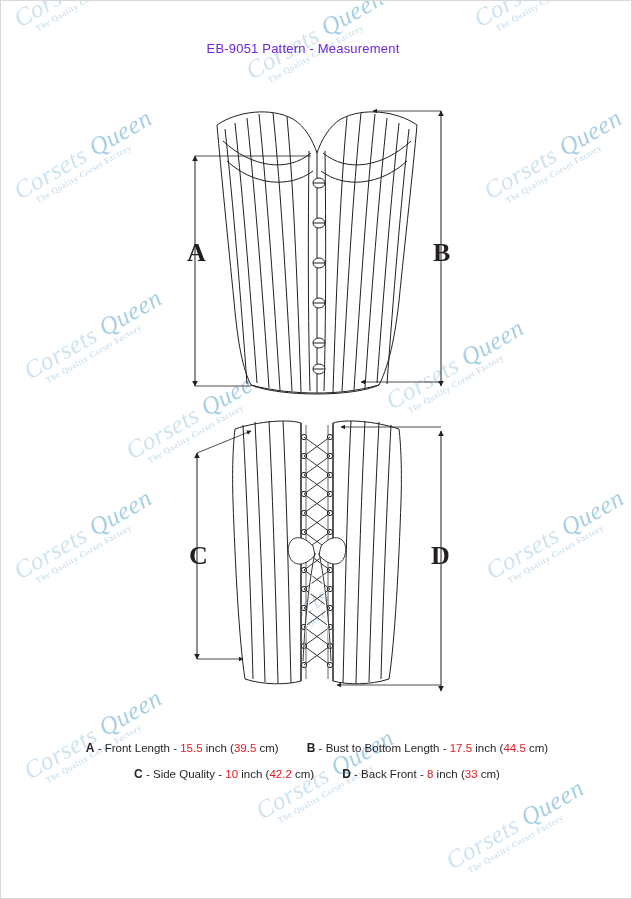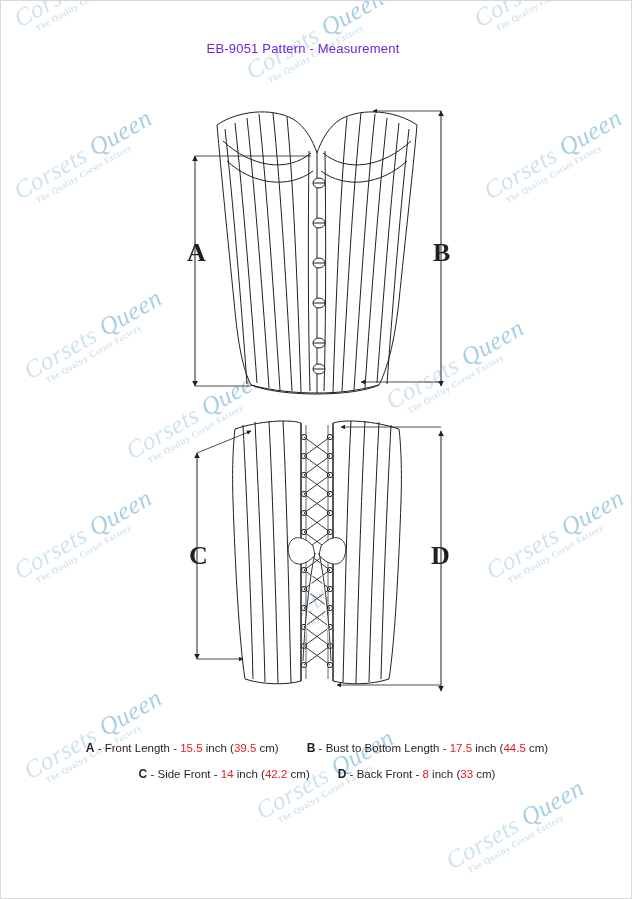--- a/index.html
+++ b/index.html
@@ -367,23 +367,23 @@
         <span>inch</span>
         <span class="legend-paren">(</span><span class="legend-red">44.5</span>
         <span>cm</span><span class="legend-paren">)</span>
       </div>
     </div>
 
     <div class="legend-row">
       <div class="legend-item">
         <span class="legend-letter">C</span>
         <span>-</span>
-        <span>Side Front</span>
-        <span>-</span>
-        <span class="legend-red">14</span>
+        <span>Side Quality</span>
+        <span>-</span>
+        <span class="legend-red">10</span>
         <span>inch</span>
         <span class="legend-paren">(</span><span class="legend-red">42.2</span>
         <span>cm</span><span class="legend-paren">)</span>
       </div>
       <div class="legend-item">
         <span class="legend-letter">D</span>
         <span>-</span>
         <span>Back Front</span>
         <span>-</span>
         <span class="legend-red">8</span>

